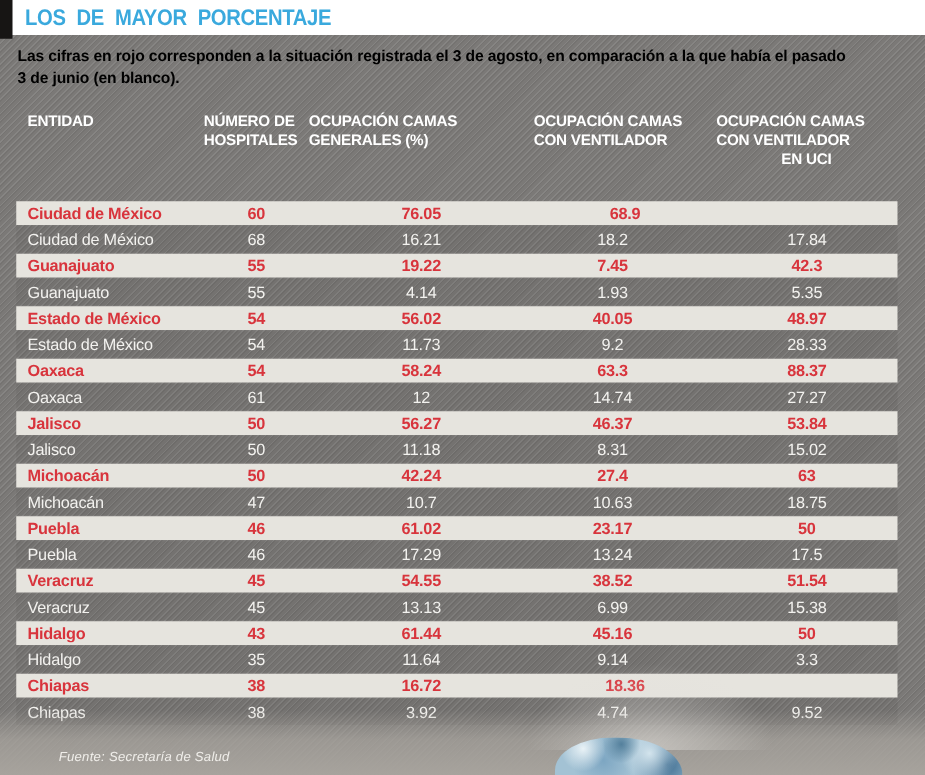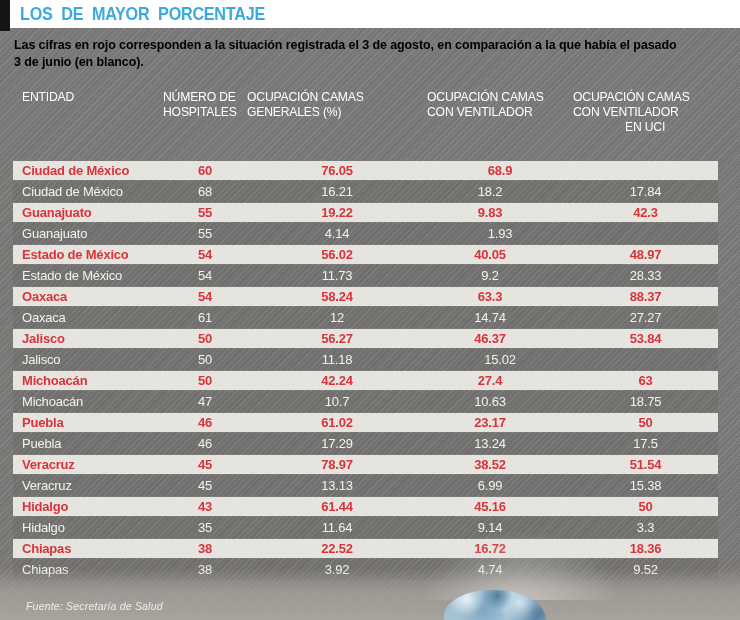--- a/index.html
+++ b/index.html
@@ -21,21 +21,21 @@
     transform:scaleX(0.9);transform-origin:left top;white-space:nowrap;
   }
   .note{
     position:absolute;left:14px;top:37px;width:710px;
     color:#000000;font-weight:bold;font-size:12.5px;line-height:16.5px;
     letter-spacing:-0.1px;
   }
   .thead{
     position:absolute;left:13px;top:90px;width:705px;
     display:grid;grid-template-columns:150px 84px 180px 126px 165px;
-    color:#ffffff;font-weight:normal;font-size:12.2px;line-height:15px;
+    color:#ffffff;font-weight:bold;font-size:12.2px;line-height:15px;
     letter-spacing:-0.2px;
   }
   .thead .cell{}
   .thead .cell:first-child{text-align:left;padding-left:9px;}
   .thead .cell:last-child{padding-left:20px;}
   .thead .cell:last-child div:nth-child(3){padding-left:52px;}
   .tbody{position:absolute;left:13px;top:160px;width:705px;}
   .row{
     display:grid;grid-template-columns:150px 84px 180px 126px 165px;
     align-items:center;font-size:13px;letter-spacing:-0.2px;
@@ -66,21 +66,21 @@
     border-radius:52% 58% 0 0 / 100% 115% 0 0;
     background:
       radial-gradient(circle at 22% 30%, #e9f2f6 0%, rgba(233,242,246,0) 22%),
       radial-gradient(circle at 52% 18%, #54809c 0%, rgba(84,128,156,0) 26%),
       radial-gradient(circle at 74% 42%, #d3e4ed 0%, rgba(211,228,237,0) 30%),
       radial-gradient(circle at 38% 62%, #7da6c2 0%, rgba(125,166,194,0) 38%),
       radial-gradient(circle at 88% 72%, #3d6c90 0%, rgba(61,108,144,0) 30%),
       #a3c2d4;
   }
   .source{
-    position:absolute;left:26px;bottom:8px;
+    position:absolute;left:47px;bottom:8px;
     font-style:italic;font-size:10.5px;color:#f0eeea;letter-spacing:0.2px;
   }
 </style>
 </head>
 <body>
 
 <div class="banner">
   <div class="banner-block"></div>
 </div>
 <div class="banner-title">LOS DE MAYOR PORCENTAJE</div>
@@ -123,28 +123,29 @@
       <div class="cell">Ciudad de México</div>
       <div class="cell">68</div>
       <div class="cell">16.21</div>
       <div class="cell">18.2</div>
       <div class="cell">17.84</div>
     </div>
     <div class="row red">
       <div class="cell">Guanajuato</div>
       <div class="cell">55</div>
       <div class="cell">19.22</div>
-      <div class="cell">9.83</div>
+      <div class="cell">7.45</div>
       <div class="cell">42.3</div>
     </div>
     <div class="row plain">
       <div class="cell">Guanajuato</div>
       <div class="cell">55</div>
       <div class="cell">4.14</div>
       <div class="cell">1.93</div>
+      <div class="cell">5.35</div>
     </div>
     <div class="row red">
       <div class="cell">Estado de México</div>
       <div class="cell">54</div>
       <div class="cell">56.02</div>
       <div class="cell">40.05</div>
       <div class="cell">48.97</div>
     </div>
     <div class="row plain">
       <div class="cell">Estado de México</div>
@@ -171,20 +172,21 @@
       <div class="cell">Jalisco</div>
       <div class="cell">50</div>
       <div class="cell">56.27</div>
       <div class="cell">46.37</div>
       <div class="cell">53.84</div>
     </div>
     <div class="row plain">
       <div class="cell">Jalisco</div>
       <div class="cell">50</div>
       <div class="cell">11.18</div>
+      <div class="cell">8.31</div>
       <div class="cell">15.02</div>
     </div>
     <div class="row red">
       <div class="cell">Michoacán</div>
       <div class="cell">50</div>
       <div class="cell">42.24</div>
       <div class="cell">27.4</div>
       <div class="cell">63</div>
     </div>
     <div class="row plain">
@@ -204,21 +206,21 @@
     <div class="row plain">
       <div class="cell">Puebla</div>
       <div class="cell">46</div>
       <div class="cell">17.29</div>
       <div class="cell">13.24</div>
       <div class="cell">17.5</div>
     </div>
     <div class="row red">
       <div class="cell">Veracruz</div>
       <div class="cell">45</div>
-      <div class="cell">78.97</div>
+      <div class="cell">54.55</div>
       <div class="cell">38.52</div>
       <div class="cell">51.54</div>
     </div>
     <div class="row plain">
       <div class="cell">Veracruz</div>
       <div class="cell">45</div>
       <div class="cell">13.13</div>
       <div class="cell">6.99</div>
       <div class="cell">15.38</div>
     </div>
@@ -232,21 +234,20 @@
     <div class="row plain">
       <div class="cell">Hidalgo</div>
       <div class="cell">35</div>
       <div class="cell">11.64</div>
       <div class="cell">9.14</div>
       <div class="cell">3.3</div>
     </div>
     <div class="row red">
       <div class="cell">Chiapas</div>
       <div class="cell">38</div>
-      <div class="cell">22.52</div>
       <div class="cell">16.72</div>
       <div class="cell">18.36</div>
     </div>
     <div class="row plain">
       <div class="cell">Chiapas</div>
       <div class="cell">38</div>
       <div class="cell">3.92</div>
       <div class="cell">4.74</div>
       <div class="cell">9.52</div>
     </div>

